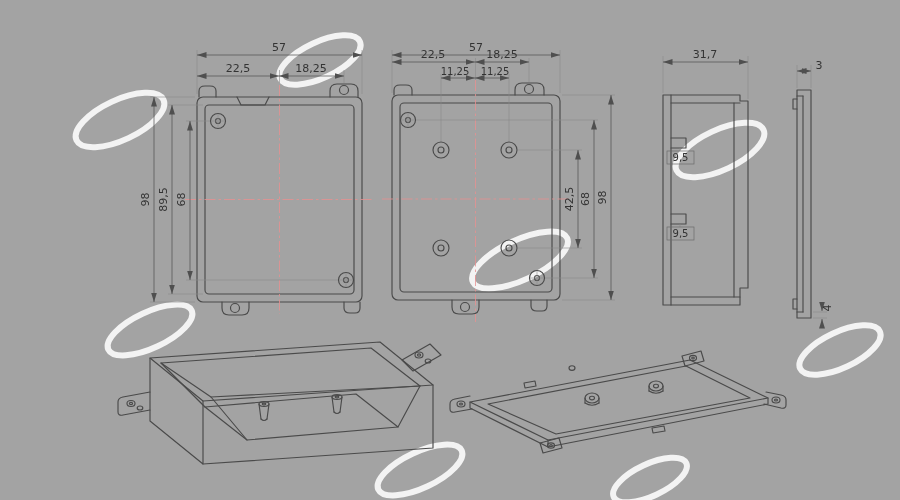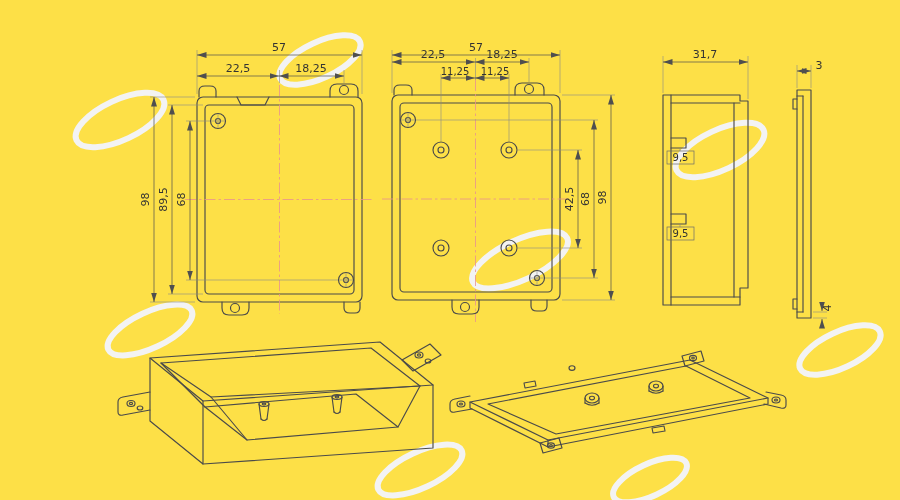--- a/index.html
+++ b/index.html
@@ -1,16 +1,16 @@
 <!DOCTYPE html>
 <html><head>
 <meta charset="utf-8">
 <style>
   html,body{margin:0;padding:0;background:#ffffff;}
-  #stage{position:relative;width:900px;height:500px;background:#fde047;overflow:hidden;
+  #stage{position:relative;width:900px;height:500px;background:#a3a3a3;overflow:hidden;
          font-family:"DejaVu Sans", sans-serif;}
   svg{position:absolute;left:0;top:0;}
   
   .ln path,.ln rect,.ln circle,.ln ellipse,.ln line,.ln polygon{
       fill:none;stroke:#4a4a4a;stroke-width:1.15;stroke-linejoin:round;stroke-linecap:round;}
   
   .ext{stroke:#8a8a8a;stroke-width:0.6;fill:none;}
   
   .dl{stroke:#4f4f4f;stroke-width:0.7;fill:none;}
   

